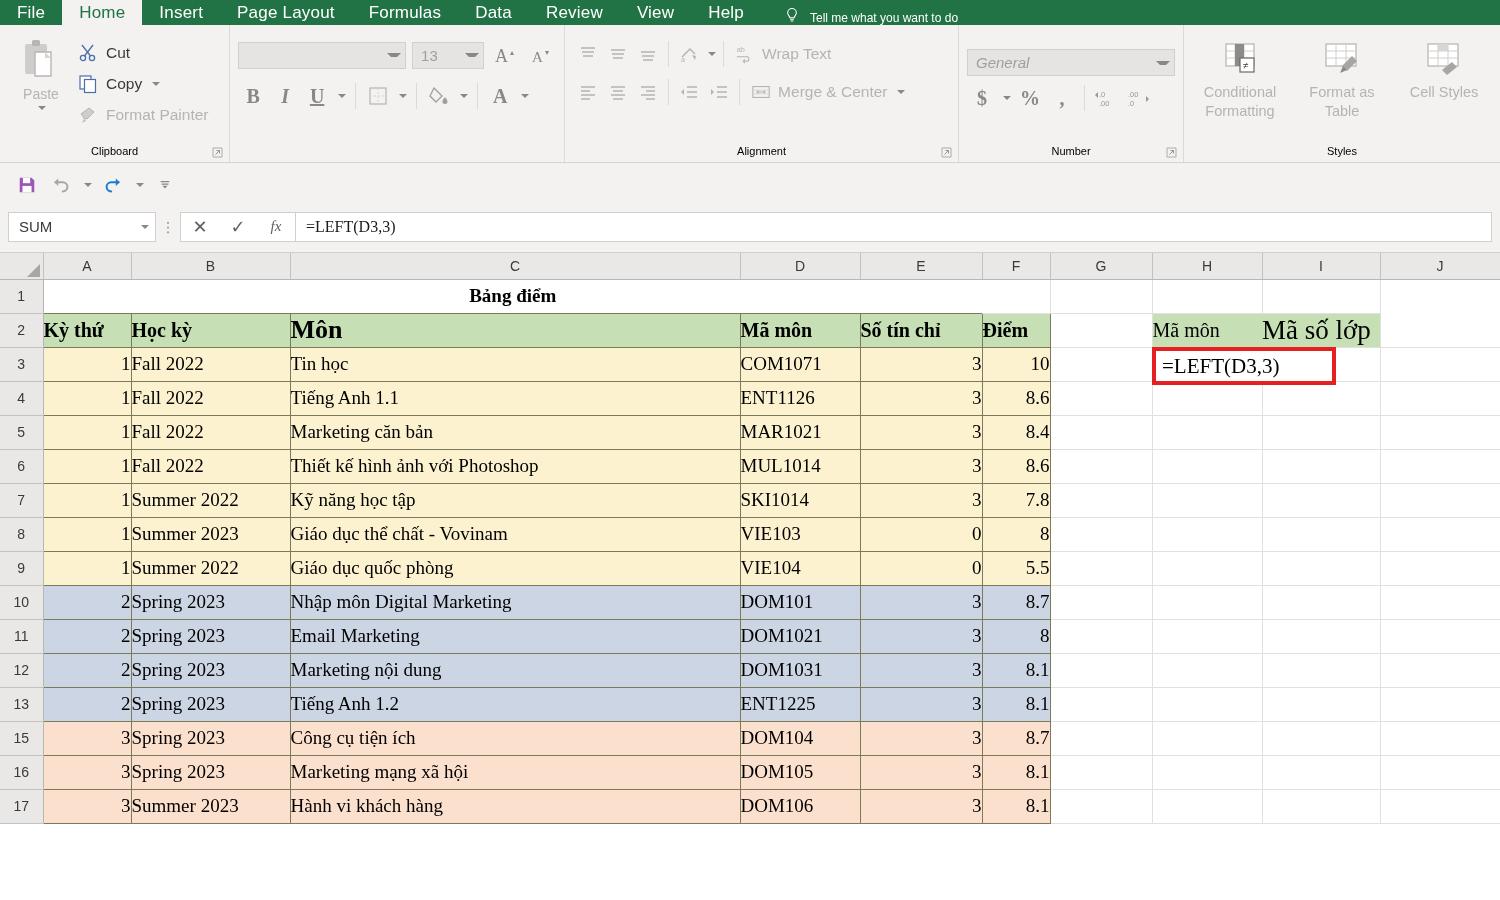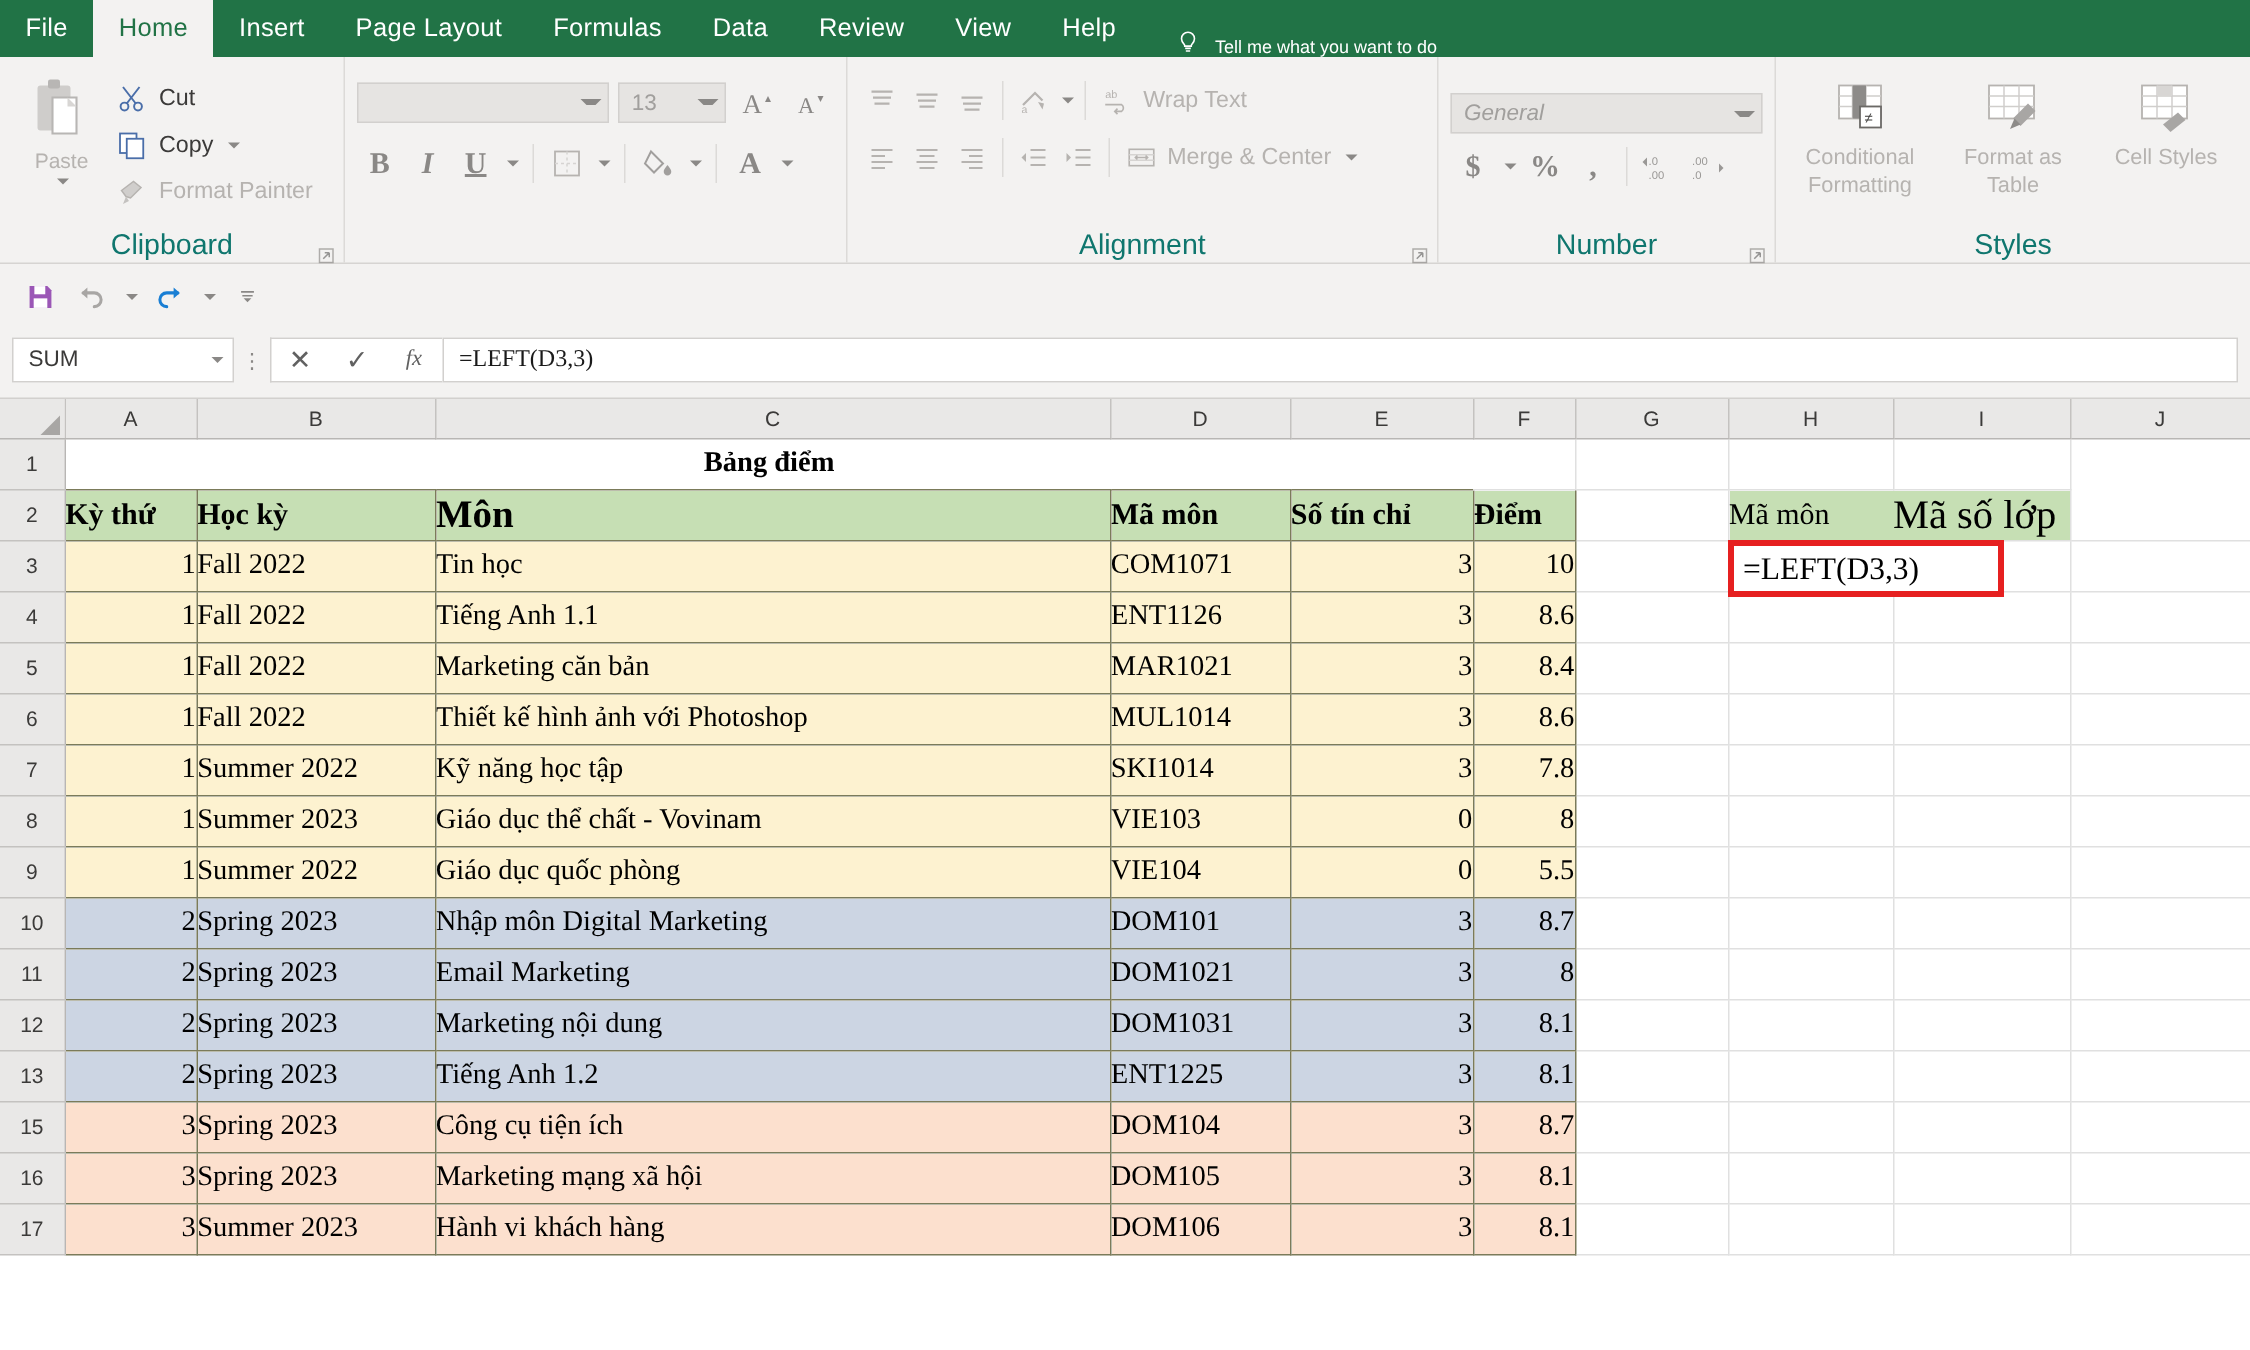--- a/index.html
+++ b/index.html
@@ -5,21 +5,21 @@
   * { box-sizing: border-box; margin: 0; padding: 0; }
   html, body {
     width: 1500px; height: 900px;
     overflow: hidden;
     font-family: "Liberation Sans", sans-serif;
     background: #ffffff;
   }
 
   
   .ribbon-tabs {
-    height: 38px;
+    height: 25px;
     background: #217346;
     display: flex;
     align-items: stretch;
     position: relative;
   }
   .tab {
     display: flex; align-items: center;
     padding: 0 17px;
     color: #ffffff;
     font-size: 17px;
@@ -55,22 +55,22 @@
     position: relative;
     display: flex;
     flex-direction: column;
     padding: 5px 0 0 0;
     border-right: 1px solid #dcdad8;
   }
   .rgroup:last-child { border-right: none; }
   .rgroup-body { flex: 1; display: flex; padding: 4px 8px 0 8px; }
   .rgroup-label {
     height: 22px;
-    font-size: 19px;
-    color: #0f766e;
+    font-size: 11px;
+    color: #000000;
     display: flex;
     align-items: center;
     justify-content: center;
     position: relative;
   }
   .dlg-launcher {
     position: absolute; right: 6px; bottom: 4px;
     width: 11px; height: 11px;
     opacity: .5;
   }

